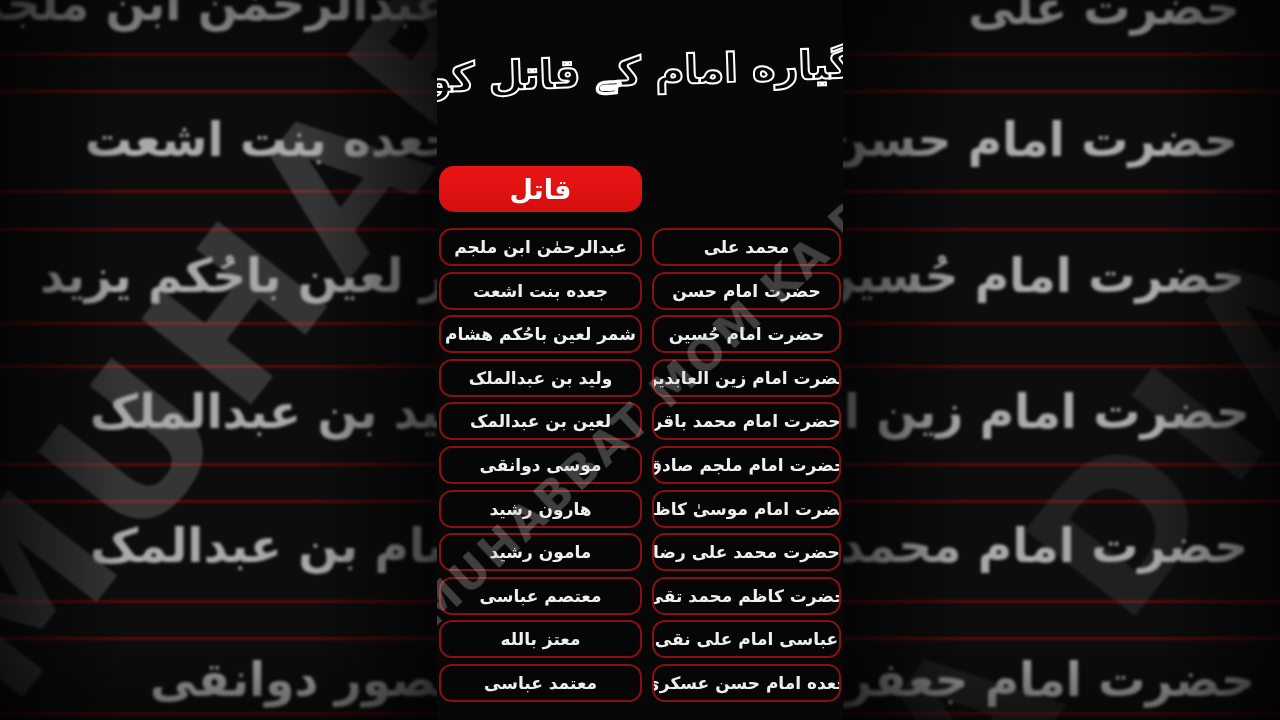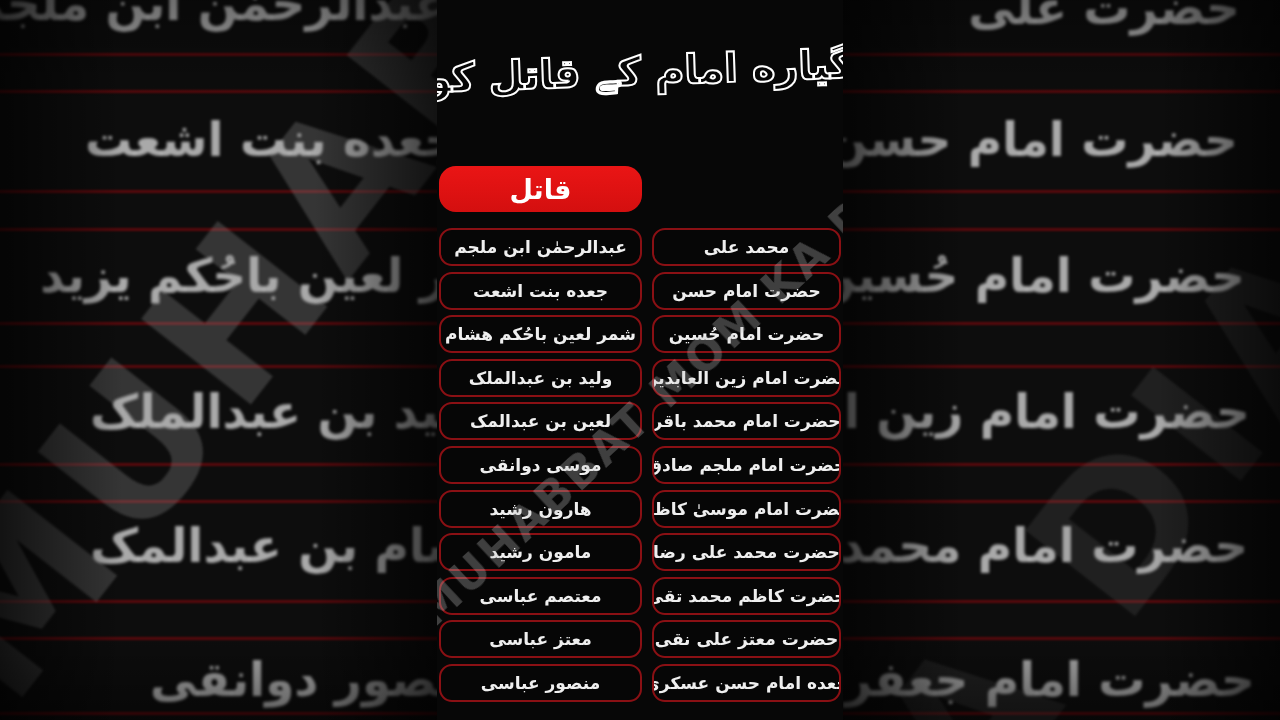--- a/index.html
+++ b/index.html
@@ -69,21 +69,21 @@
   }
   .hdr {
     position: absolute; top: 166px; height: 46px;
     background: linear-gradient(#ea1515, #d40f0f);
     border-radius: 15px;
     display: flex; align-items: center; justify-content: center;
     color: #ffffff; font-weight: bold; font-size: 27px;
     letter-spacing: 5px;
     direction: rtl;
   }
-  .hdr.killer { left: 2px;   width: 203px; border-radius: 17px; }
+  .hdr.killer { left: 2px;   width: 203px; }
   .hdr.imam   { left: 215px; width: 189px; }
   .col {
     position: absolute; top: 228px;
     display: flex; flex-direction: column; gap: 5.6px;
   }
   .col.killers { left: 2px;   width: 203px; }
   .col.imams   { left: 215px; width: 189px; }
   .cell {
     height: 38px; flex: 0 0 auto;
     border: 2px solid #8a1014;
@@ -164,34 +164,34 @@
     <div class="col killers">
       <div class="cell">عبدالرحمٰن ابن ملجم</div>
       <div class="cell">جعده بنت اشعت</div>
       <div class="cell">شمر لعین باحُکم هشام</div>
       <div class="cell">ولید بن عبدالملک</div>
       <div class="cell">لعین بن عبدالمک</div>
       <div class="cell">موسی دوانقی</div>
       <div class="cell">هارون رشید</div>
       <div class="cell">مامون رشید</div>
       <div class="cell">معتصم عباسی</div>
-      <div class="cell">معتز عباسی</div>
-      <div class="cell">منصور عباسی</div>
+      <div class="cell">معتز بالله</div>
+      <div class="cell">معتمد عباسی</div>
     </div>
 
     <div class="col imams">
       <div class="cell">محمد علی</div>
       <div class="cell">حضرت امام حسن</div>
       <div class="cell">حضرت امام حُسین</div>
       <div class="cell">حضرت امام زین العابدین</div>
       <div class="cell">حضرت امام محمد باقر</div>
       <div class="cell">حضرت امام ملجم صادق</div>
       <div class="cell">حضرت امام موسیٰ کاظم</div>
       <div class="cell">حضرت محمد علی رضا</div>
       <div class="cell">حضرت کاظم محمد تقی</div>
-      <div class="cell">حضرت معتز علی نقی</div>
+      <div class="cell">عباسی امام علی نقی</div>
       <div class="cell">جعده امام حسن عسکری</div>
     </div>
 
     <div class="wm-center">MUHABBAT MOM KA DIA</div>
   </div>
 
 </div>
 
 </body></html>

